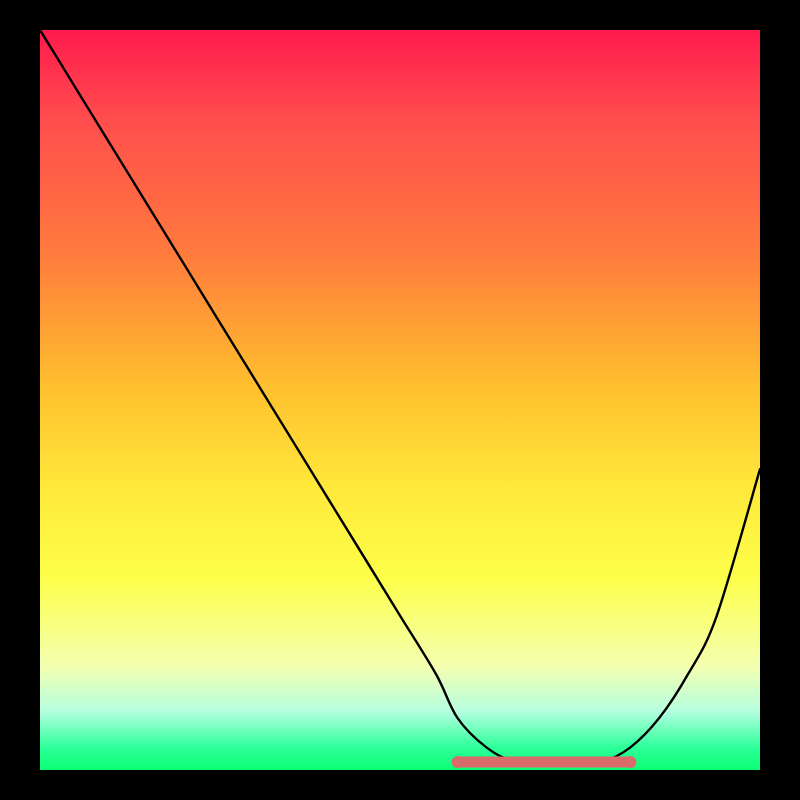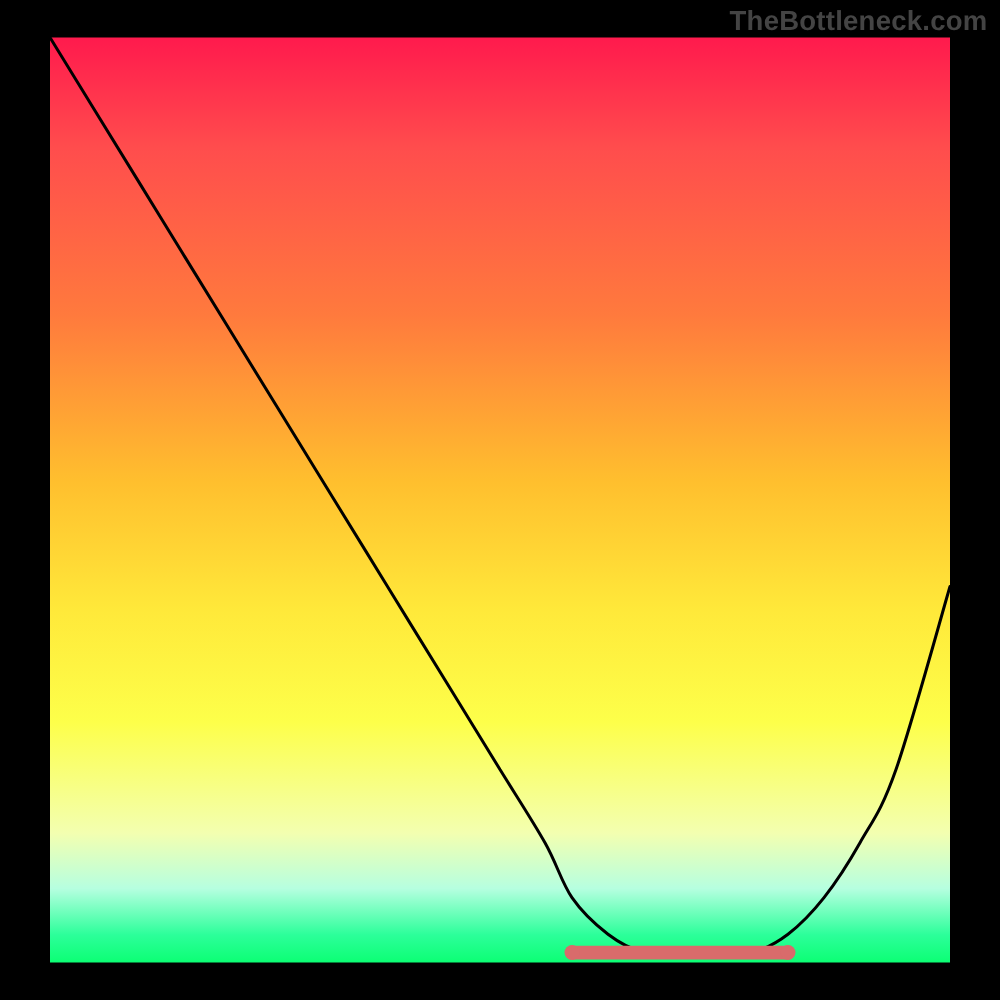--- a/index.html
+++ b/index.html
@@ -55,21 +55,20 @@
     width: 720px;
     height: 740px;
     overflow: visible;
   }
 </style>
 </head>
 <body>
 
 <div class="frame">
 
-  <div class="attribution">TheBottleneck.com</div>
 
   <div class="plot-area">
     <svg class="curve" viewBox="0 0 720 740" preserveAspectRatio="none">
 
       <path fill="none" stroke="#000" stroke-width="2.4" stroke-linecap="round" stroke-linejoin="round" d="M 0.0 0.0 C 6.0 9.8, 24.0 39.0, 36.0 58.6 C 48.0 78.1, 60.0 97.6, 72.0 117.1 C 84.0 136.6, 96.0 156.2, 108.0 175.7 C 120.0 195.2, 132.0 214.7, 144.0 234.2 C 156.0 253.8, 168.0 273.3, 180.0 292.8 C 192.0 312.3, 204.0 331.8, 216.0 351.4 C 228.0 370.9, 240.0 390.4, 252.0 409.9 C 264.0 429.4, 276.0 449.0, 288.0 468.5 C 300.0 488.0, 312.0 507.5, 324.0 527.0 C 336.0 546.6, 348.0 566.1, 360.0 585.6 C 372.0 605.1, 386.4 627.1, 396.0 644.2 C 405.6 661.2, 409.2 675.9, 417.6 688.1 C 426.0 700.3, 436.8 710.0, 446.4 717.4 C 456.0 724.7, 465.6 729.6, 475.2 732.0 C 484.8 734.4, 494.4 732.0, 504.0 732.0 C 513.6 732.0, 523.2 732.0, 532.8 732.0 C 542.4 732.0, 552.0 734.4, 561.6 732.0 C 571.2 729.6, 580.8 724.7, 590.4 717.4 C 600.0 710.0, 609.6 700.3, 619.2 688.1 C 628.8 675.9, 638.4 661.2, 648.0 644.2 C 657.6 627.1, 664.8 619.8, 676.8 585.6 C 688.8 551.4, 712.8 463.6, 720.0 439.2"></path>
 
       <path fill="none" stroke="#d96b6b" stroke-width="11" stroke-linecap="round" d="M 417.6 732.0 L 590.4 732.0"></path>
       <circle cy="732" r="6" fill="#d96b6b" cx="417.6"></circle>
       <circle cy="732" r="6" fill="#d96b6b" cx="590.4"></circle>
     </svg>

